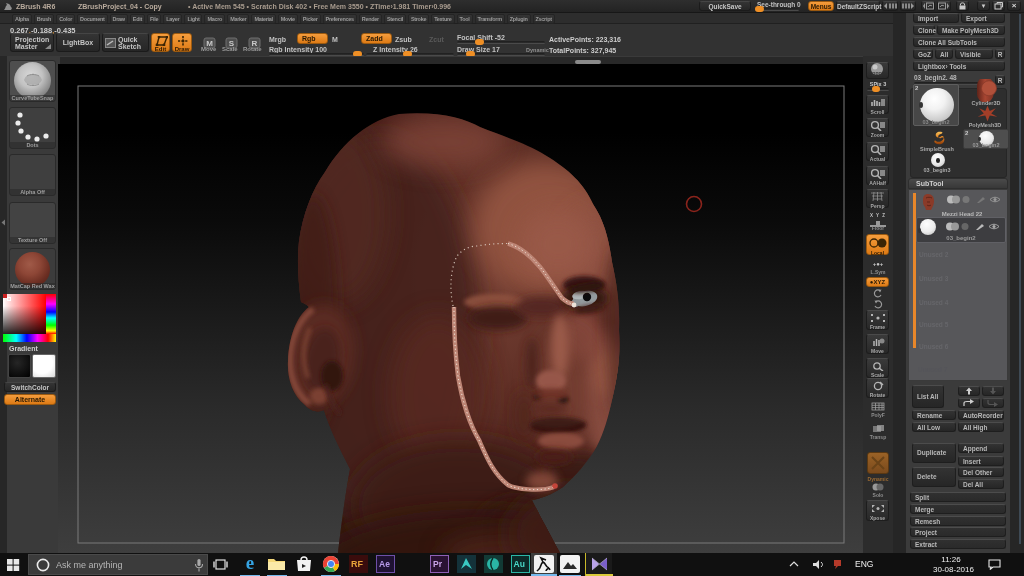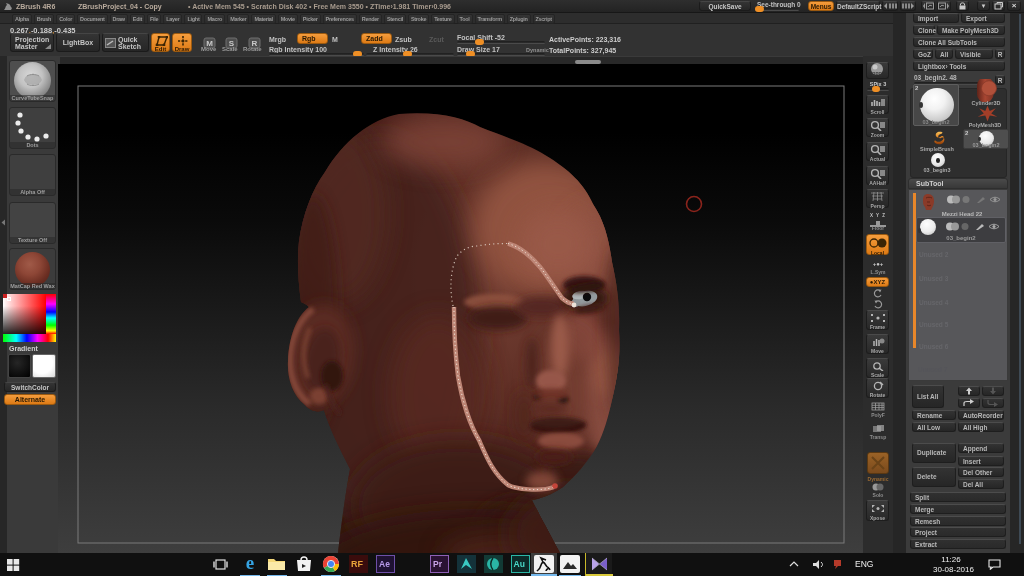--- a/index.html
+++ b/index.html
@@ -564,20 +564,30 @@
 
 <div class="taskbar" style="background:#101010;">
  <svg class="abs" style="left:7px;top:6px" width="13" height="12">
         <g fill="#e8e8e8">
           <rect x="0" y="0" width="5.6" height="5.6"></rect>
           <rect x="6.6" y="0" width="5.6" height="5.6"></rect>
           <rect x="0" y="6.6" width="5.6" height="5.6"></rect>
           <rect x="6.6" y="6.6" width="5.6" height="5.6"></rect>
         </g>
       </svg>
+ <div class="abs" style="left:28px;top:1px;width:180px;height:21px;background:#3b3b3b;border:1px solid #4a4a4a;">
+   <svg class="abs" style="left:7px;top:3px" width="14" height="14">
+          <circle cx="7" cy="7" r="5.6" fill="none" stroke="#eaeaea" stroke-width="1.6"></circle>
+        </svg>
+   <span class="abs" style="left:27px;top:5px;font-size:9px;color:#b5b5b5;">Ask me anything</span>
+   <svg class="abs" style="left:165px;top:4px" width="10" height="13">
+          <rect x="3.4" y="0" width="3.2" height="7" rx="1.6" fill="#aaa"></rect>
+          <path d="M1.5 5 C1.5 10 8.5 10 8.5 5 M5 9.5 L5 12.5" stroke="#aaa" stroke-width="1.1" fill="none"></path>
+        </svg>
+ </div>
  <svg class="abs" style="left:213px;top:5px" width="15" height="13">
         <rect x="3" y="2" width="9" height="9" fill="none" stroke="#e0e0e0" stroke-width="1.2"></rect>
         <path d="M1 3.5 L1 9.5 M14 3.5 L14 9.5" stroke="#e0e0e0" stroke-width="1.4"></path>
       </svg>
 </div>
 
 <div class="tkicon" style="left:240px;">
       <span class="abs" style="left:0;top:-3px;width:20px;text-align:center;font-size:19px;font-weight:bold;color:#35a3e2;font-family:'Liberation Serif',serif;">e</span>
       <div class="abs" style="left:0px;top:20px;width:20px;height:2px;background:#76b9ed;"></div>
     </div>

